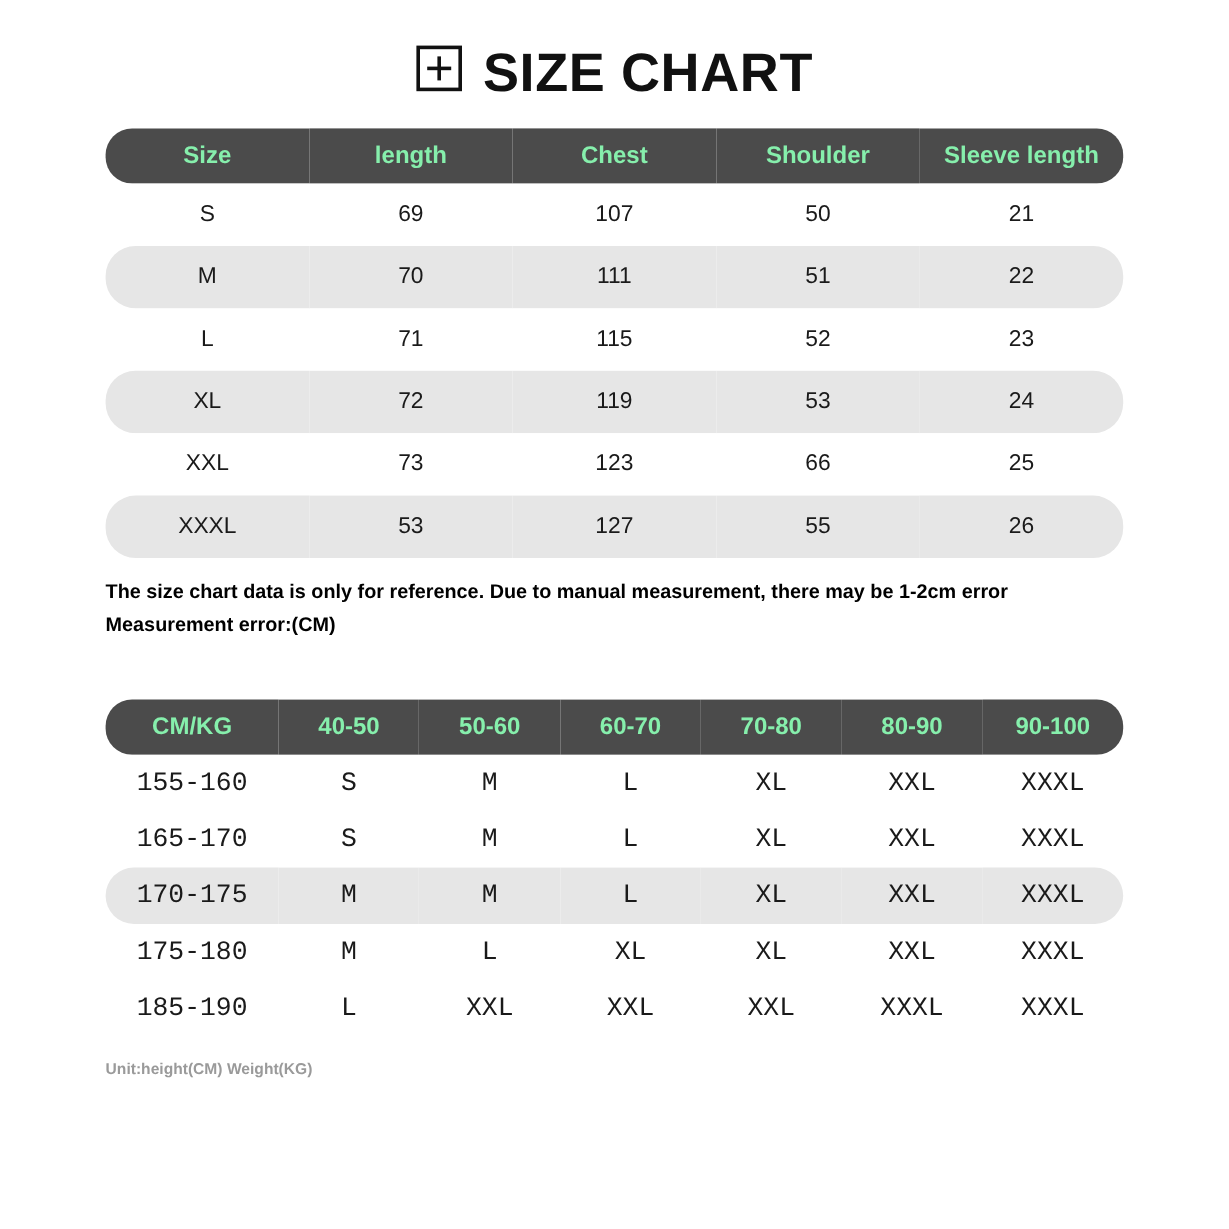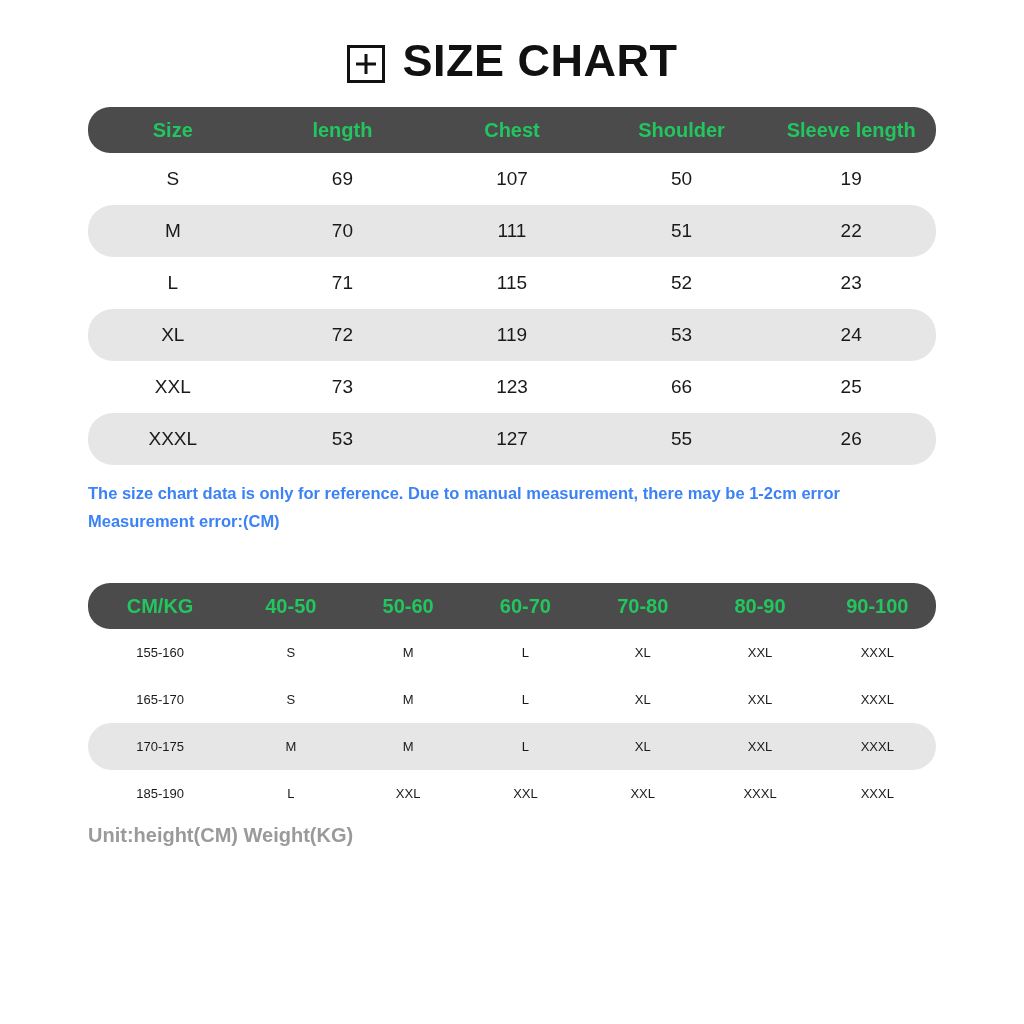--- a/index.html
+++ b/index.html
@@ -18,21 +18,21 @@
     width: 1024px;
     height: 1024px;
     position: relative;
     box-sizing: border-box;
     padding: 0 88px;
   }
 
   
   .title-row {
     display: flex;
-    align-items: flex-end;
+    align-items: flex-start;
     justify-content: center;
     gap: 18px;
     padding-top: 38px;
     padding-bottom: 10px;
   }
   .title-icon {
     width: 38px;
     height: 38px;
     border: 3px solid #111;
     box-sizing: border-box;
@@ -74,21 +74,21 @@
     border-spacing: 0;
     table-layout: fixed;
   }
   .tbl td, .tbl th {
     text-align: center;
     font-weight: normal;
   }
 
   .hdr-row td {
     background: #4b4b4b;
-    color: #22c55e;
+    color: #86efac;
     font-weight: bold;
     height: 44px;
     font-size: 20px;
     vertical-align: middle;
   }
   .hdr-row td:first-child {
     border-top-left-radius: 22px;
     border-bottom-left-radius: 22px;
   }
   .hdr-row td:last-child {
@@ -119,37 +119,37 @@
   .t1 col.c0 { width: 20%; }
   .t1 col.c1 { width: 20%; }
   .t1 col.c2 { width: 20%; }
   .t1 col.c3 { width: 20%; }
   .t1 col.c4 { width: 20%; }
 
   .t1-wrap { margin-top: 14px; }
 
   .note {
     margin-top: 14px;
-    color: #3b82f6;
+    color: #000000;
     font-size: 16.5px;
     font-weight: bold;
     line-height: 1.7;
   }
 
   
   .t2-wrap { margin-top: 48px; }
   .t2 .hdr-row td { font-size: 20px; height: 44px; }
-  .t2 .body-row td { height: 45px; font-size: 13px; }
+  .t2 .body-row td { height: 45px; font-size: 22px; font-family: Liberation Mono, monospace; }
   .t2 col.c0 { width: 17%; }
   .t2 col.cx { width: 13.83%; }
 
   .note2 {
-    margin-top: 7px;
+    margin-top: 19px;
     color: #9a9a9a;
-    font-size: 20px;
+    font-size: 13px;
     font-weight: bold;
   }
 </style>
 </head>
 <body>
 
 <div class="page">
 
   <div class="title-row">
     <span class="title-icon"></span>
@@ -172,21 +172,21 @@
           <td>Chest</td>
           <td>Shoulder</td>
           <td>Sleeve length</td>
         </tr>
 
         <tr class="body-row">
           <td>S</td>
           <td>69</td>
           <td>107</td>
           <td>50</td>
-          <td>19</td>
+          <td>21</td>
         </tr>
         <tr class="body-row alt">
           <td>M</td>
           <td>70</td>
           <td>111</td>
           <td>51</td>
           <td>22</td>
         </tr>
         <tr class="body-row">
           <td>L</td>
@@ -268,20 +268,29 @@
         <tr class="body-row alt">
           <td>170-175</td>
           <td>M</td>
           <td>M</td>
           <td>L</td>
           <td>XL</td>
           <td>XXL</td>
           <td>XXXL</td>
         </tr>
         <tr class="body-row">
+          <td>175-180</td>
+          <td>M</td>
+          <td>L</td>
+          <td>XL</td>
+          <td>XL</td>
+          <td>XXL</td>
+          <td>XXXL</td>
+        </tr>
+        <tr class="body-row">
           <td>185-190</td>
           <td>L</td>
           <td>XXL</td>
           <td>XXL</td>
           <td>XXL</td>
           <td>XXXL</td>
           <td>XXXL</td>
         </tr>
       </tbody>
     </table>

